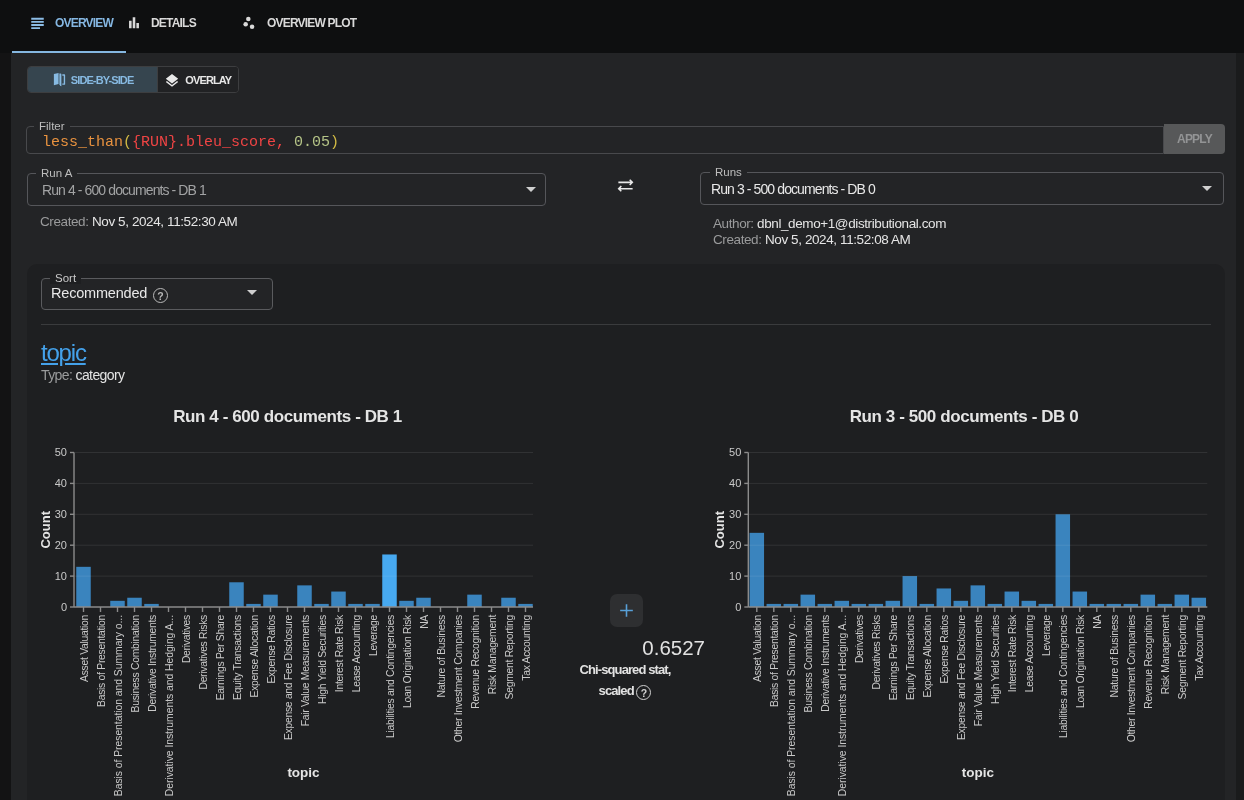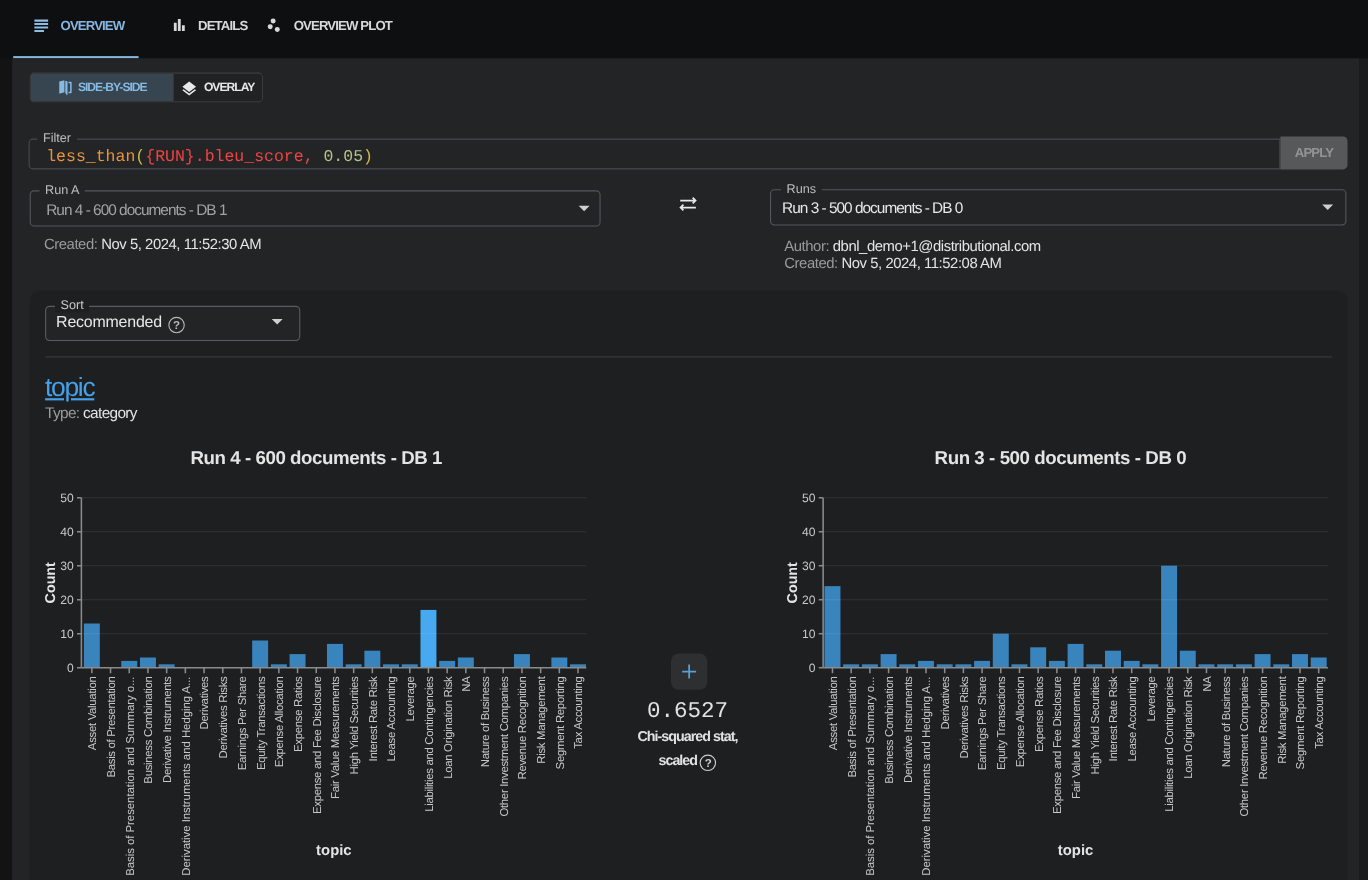--- a/index.html
+++ b/index.html
@@ -29,32 +29,32 @@
 
 #card{left:27px;top:264px;width:1198px;height:536px;background:#1e1f21;border-radius:10px 10px 0 0;}
 #sortfield{left:41px;top:278px;width:232px;height:32px;border-color:#5a5b5e;}
 #divider{left:41px;top:324px;width:1170px;height:1px;background:#3a3b3d;}
 .helpq{display:inline-block;width:15px;height:15px;border:1.5px solid #b9b9b9;border-radius:50%;color:#b9b9b9;font-size:10.5px;font-weight:bold;text-align:center;line-height:14px;vertical-align:-2px;letter-spacing:0;}
 #topic{left:41px;top:339px;font-size:24px;letter-spacing:-1.2px;color:#44a1ea;text-decoration:underline;}
 #type{left:41px;top:367px;font-size:14px;letter-spacing:-0.6px;color:#9a9b9c;}
 #type b{color:#e4e4e4;font-weight:normal;margin-top:32px;}
 
 #plusbtn{left:609.5px;top:593.8px;width:33px;height:33px;background:#2e2f31;border-radius:7px;display:flex;align-items:center;justify-content:center;}
-#stat{left:545px;top:636px;width:160px;text-align:center;font-size:20.5px;color:#e2e2e2;font-family:Liberation Mono, monospace;}
+#stat{left:545px;top:636px;width:160px;text-align:right;font-size:20.5px;color:#e2e2e2;}
 #statlbl{left:545px;top:659px;width:160px;text-align:center;font-size:13px;letter-spacing:-0.9px;font-weight:bold;color:#e2e2e2;line-height:21px;}
 </style></head>
 <body>
 <div class="abs" id="topbar"></div>
 <div class="tab" style="left:30px;color:#85b7e2;">
  <svg width="15" height="15" viewBox="0 0 24 24" fill="#8cbde6">
       <path d="M2 4.5h20v3H2zM2 9.5h20v3H2zM2 14.5h20v3H2zM2 19.5h14v3H2z"></path>
     </svg>
  <span>OVERVIEW</span>
   </div>
-<div class="tab" style="left:156px;">
+<div class="tab" style="left:127px;">
  <svg width="14" height="16" viewBox="0 0 24 24" fill="#d9d9d9">
       <path d="M3.5 8h4.4v13H3.5zM9.8 2h4.4v19H9.8zM16.1 12h4.4v9h-4.4z"></path>
     </svg>
  <span>DETAILS</span>
   </div>
 <div class="tab" style="left:241px;">
  <svg width="16" height="16" viewBox="0 0 24 24" fill="#d9d9d9">
       <circle cx="7" cy="14" r="3.4"></circle>
       <circle cx="11" cy="6" r="3.4"></circle>
       <circle cx="16.6" cy="17.6" r="3.4"></circle>

